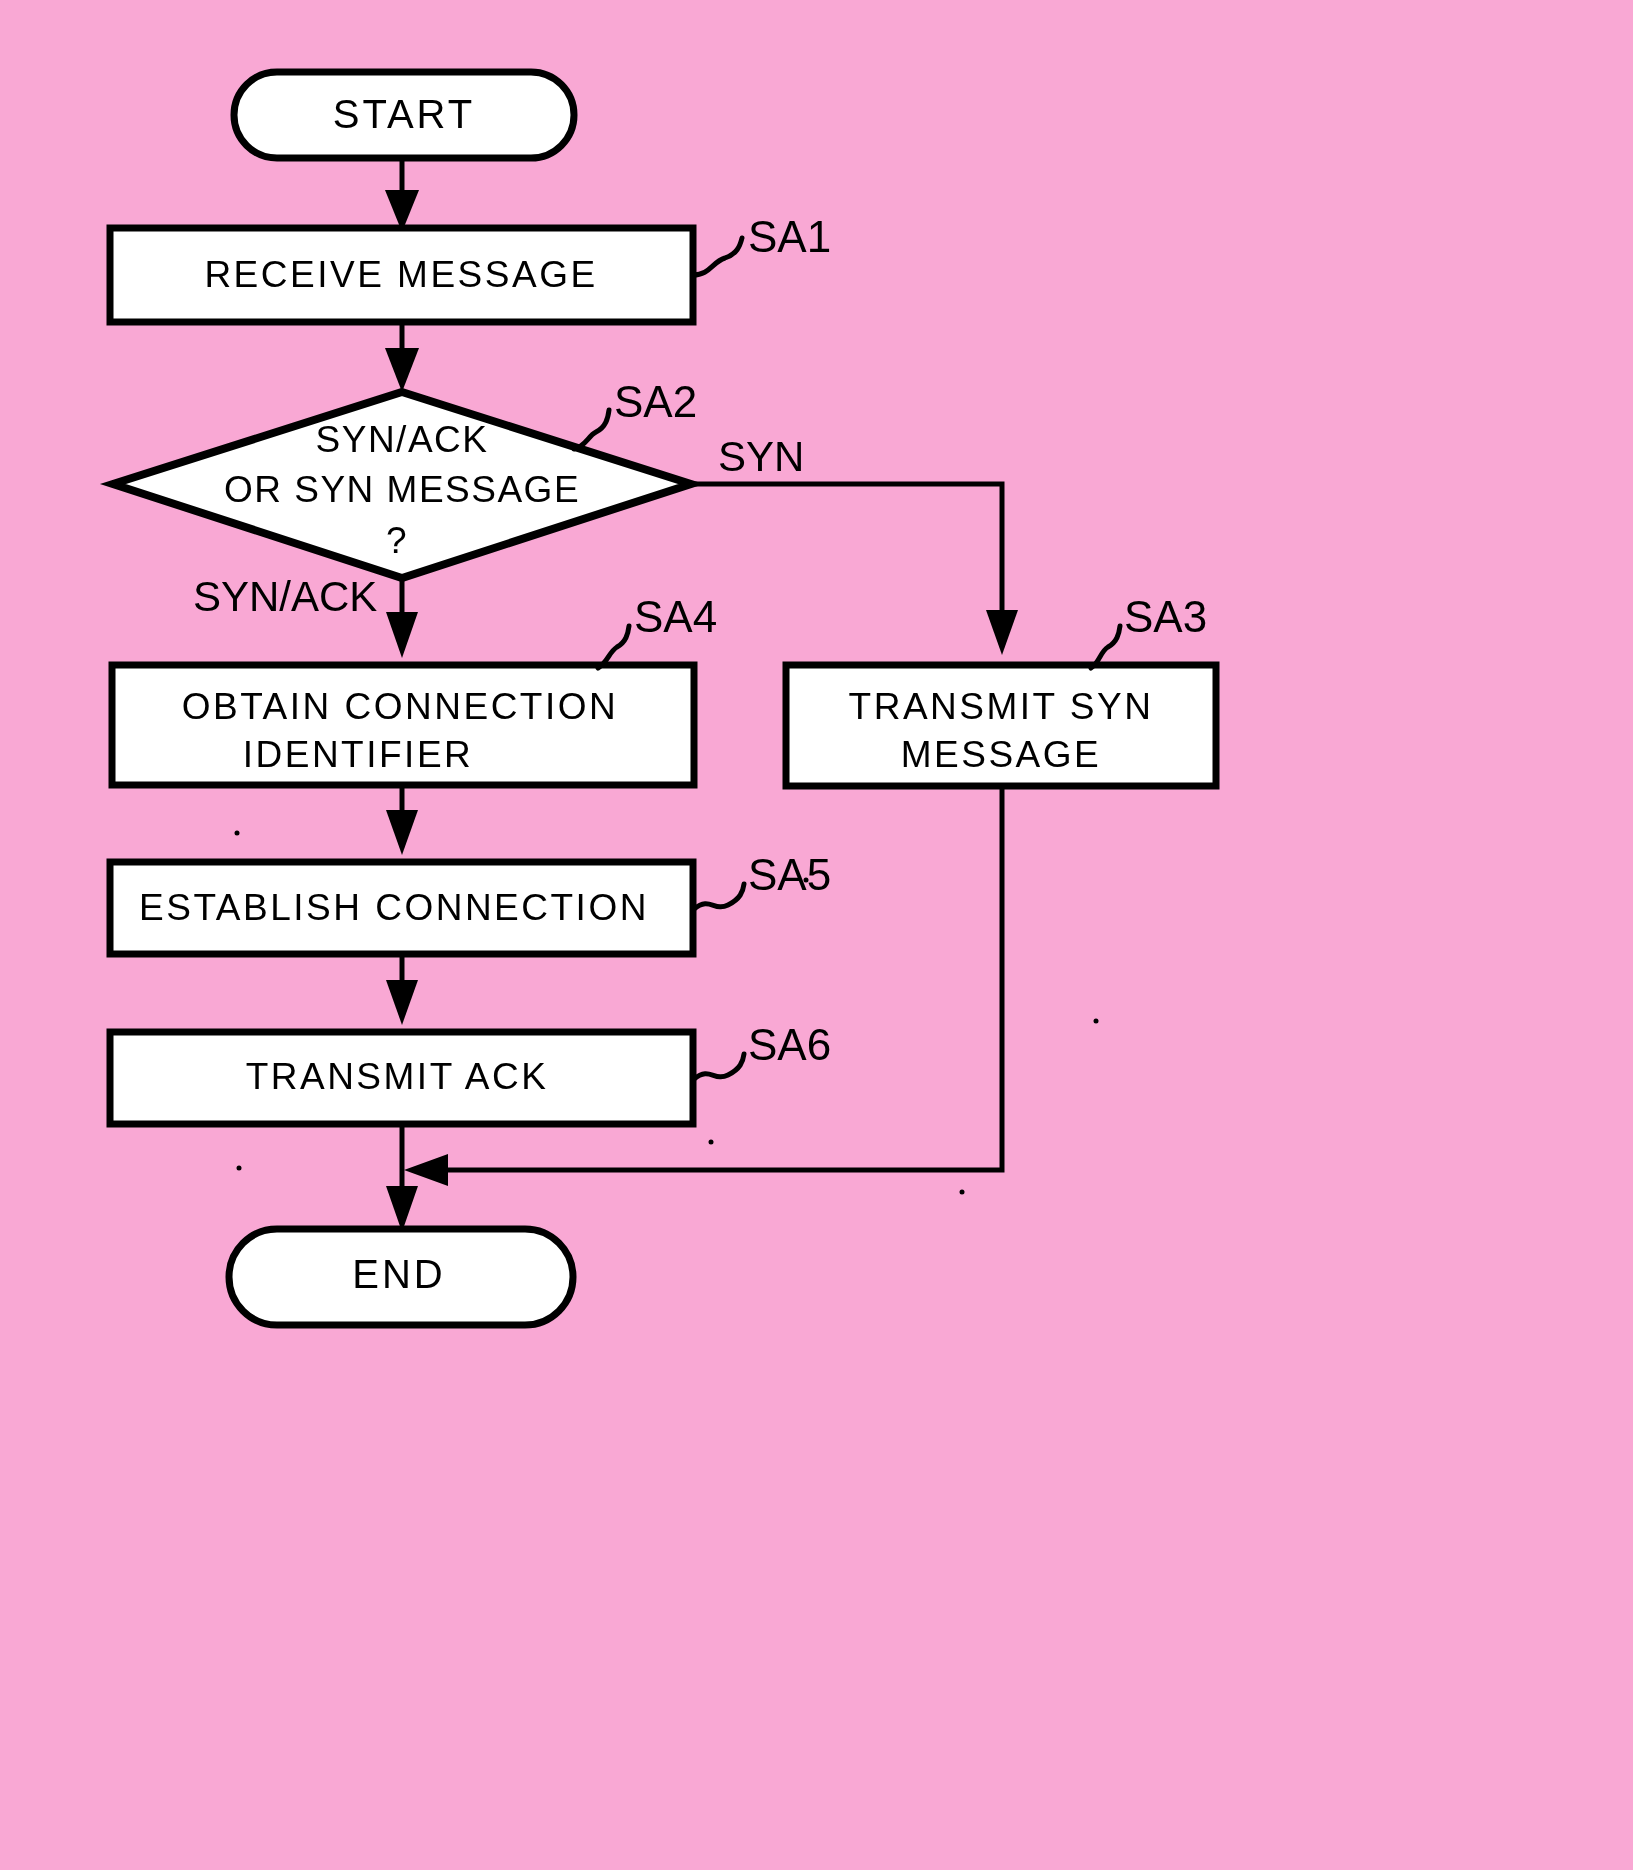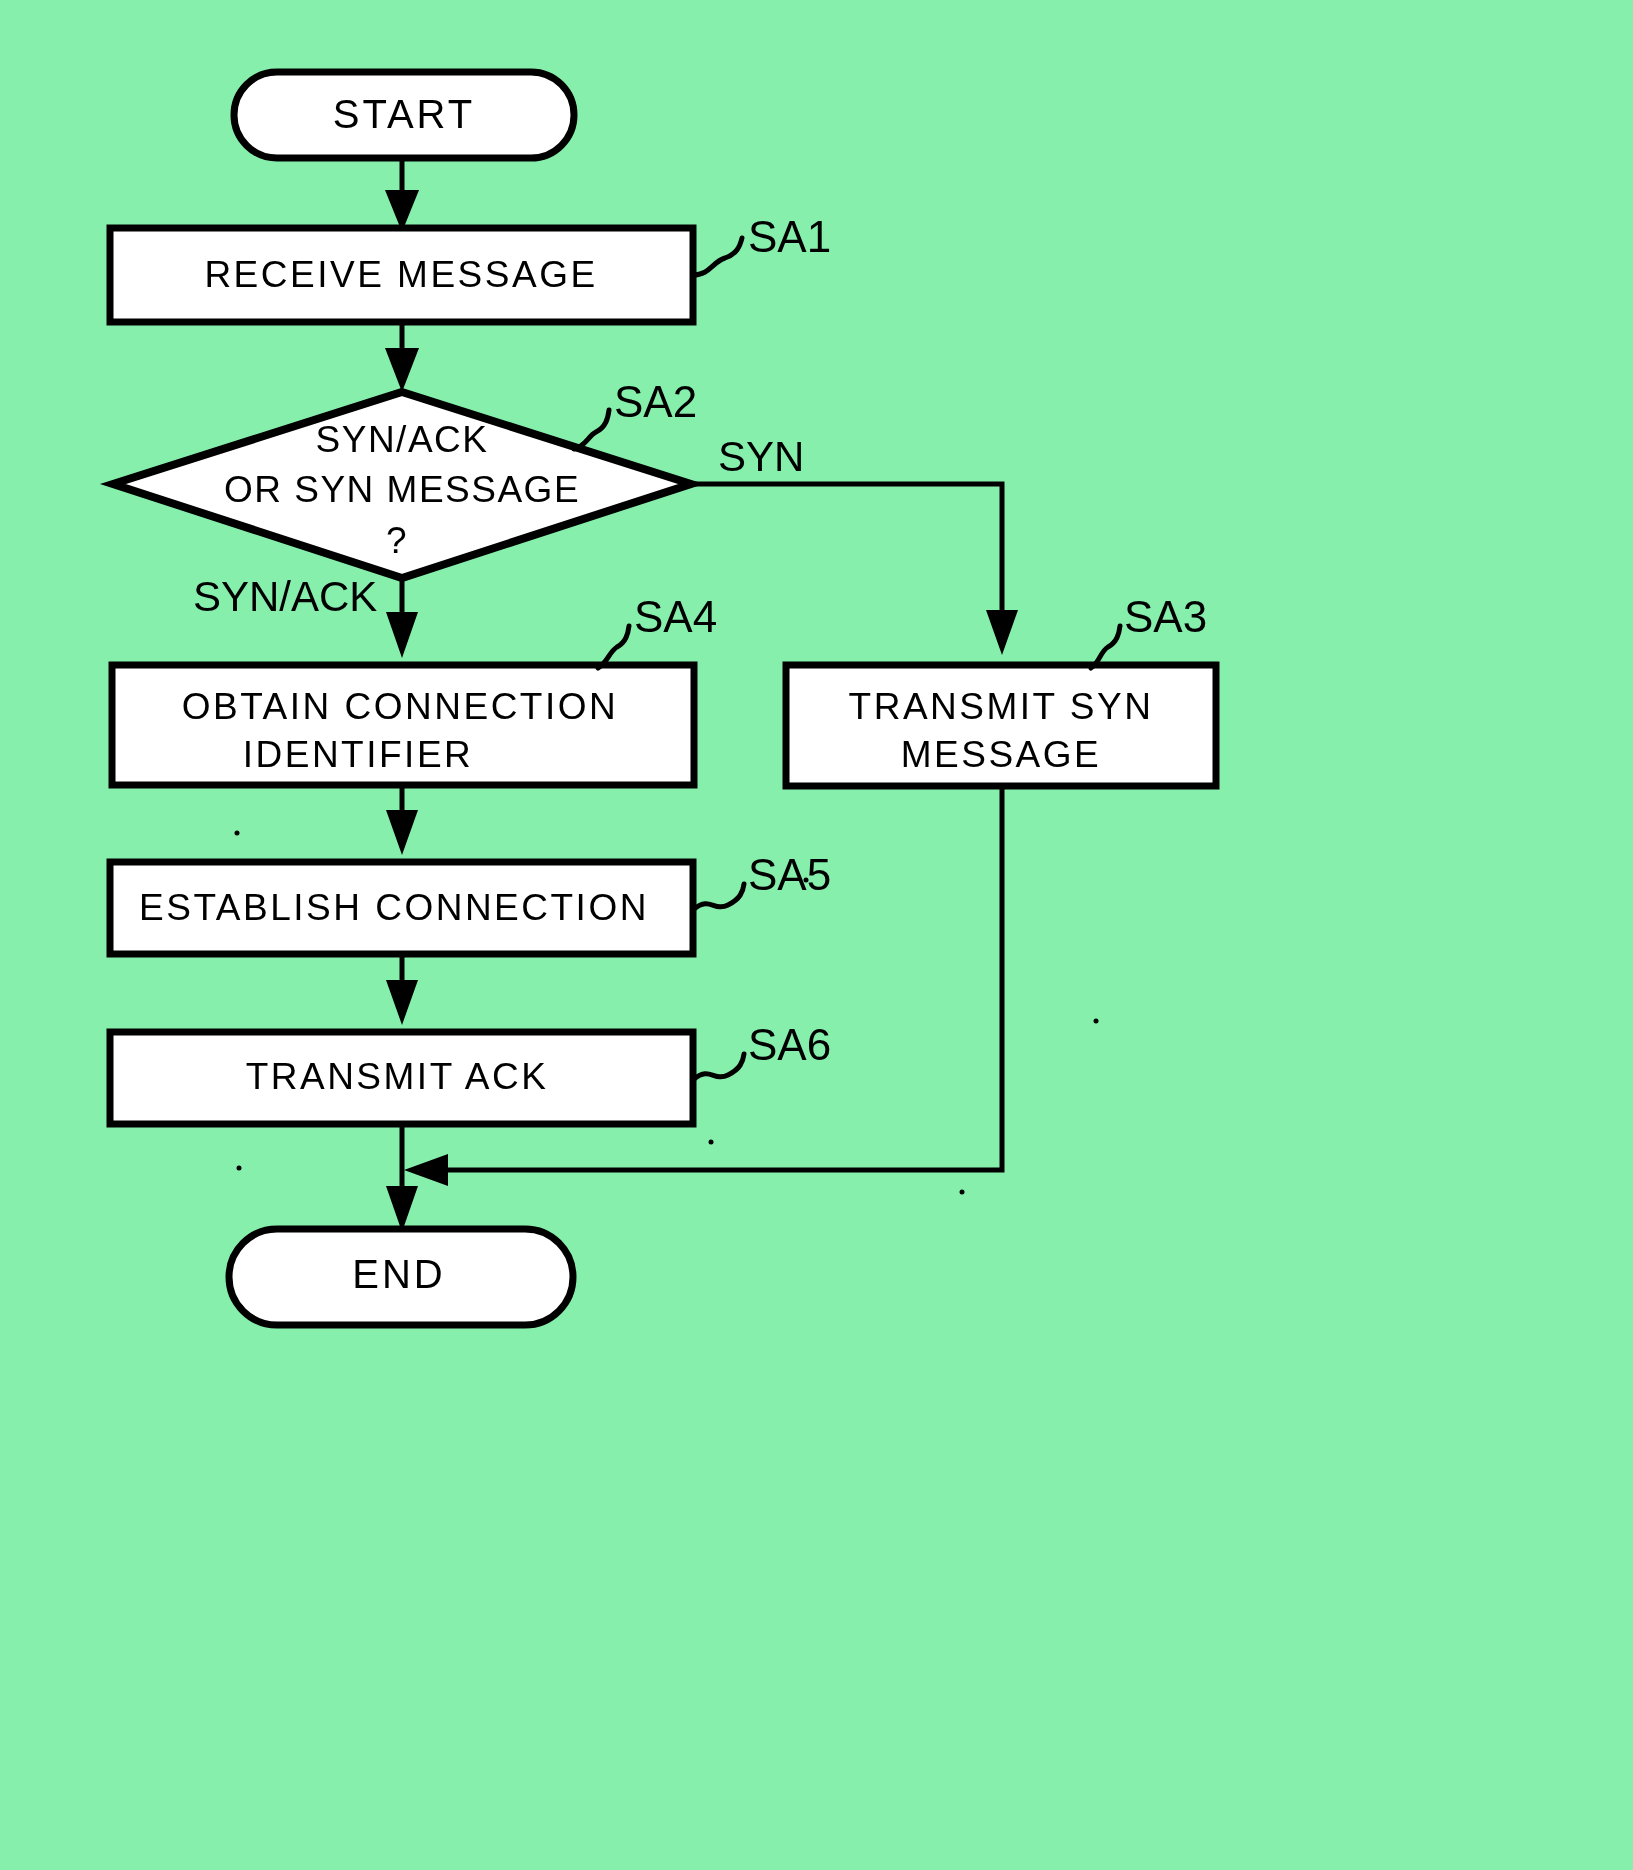--- a/index.html
+++ b/index.html
@@ -8,21 +8,21 @@
     padding: 0;
     background: #ffffff;
   }
   body {
     font-family: "Liberation Sans", sans-serif;
   }
   #canvas {
     position: relative;
     width: 1633px;
     height: 1870px;
-    background: #86efac;
+    background: #f9a8d4;
     overflow: hidden;
   }
   #flow-svg {
     position: absolute;
     left: 0;
     top: 0;
     width: 1633px;
     height: 1870px;
     display: block;
   }

